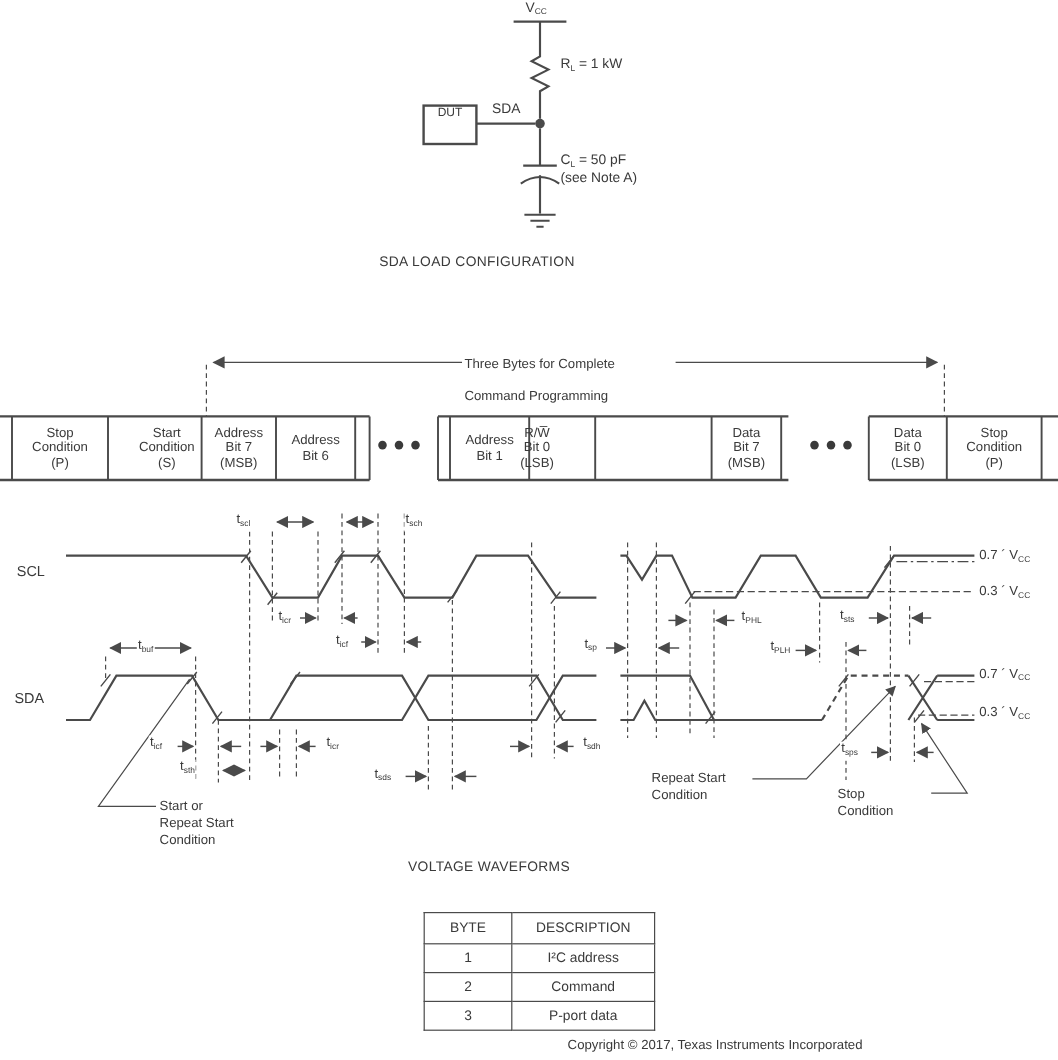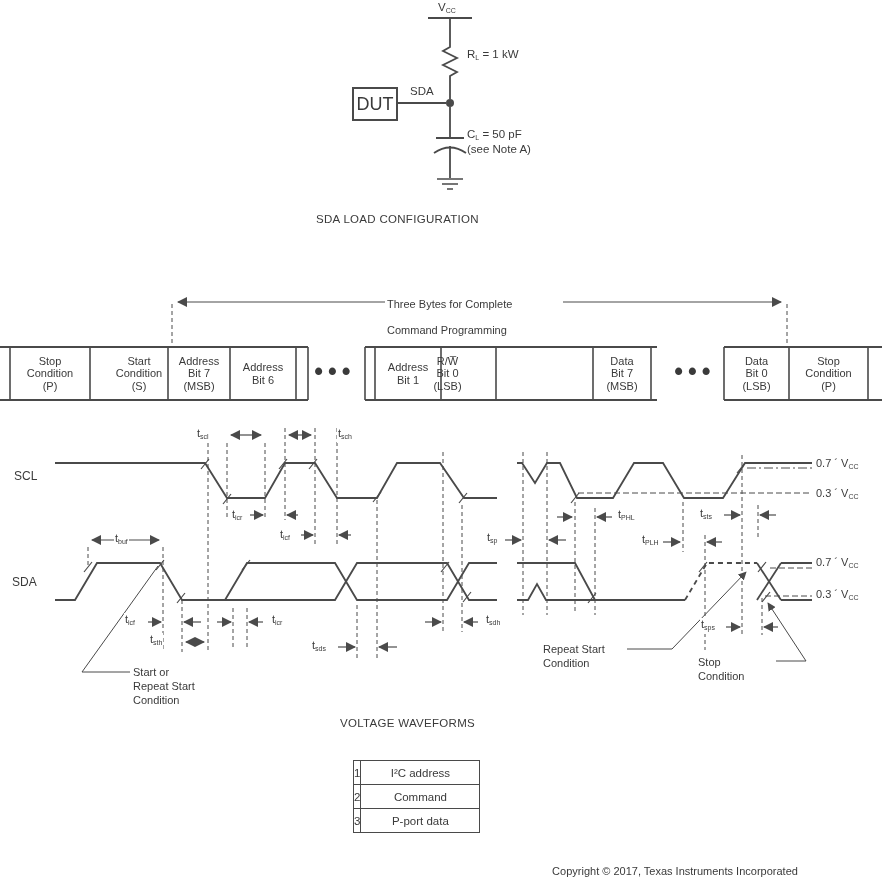--- a/index.html
+++ b/index.html
@@ -4,28 +4,28 @@
 <style>
   html,body{margin:0;padding:0;background:#fff}
   .canvas{position:relative;width:882px;height:883px;background:#ffffff;
           font-family:"Liberation Sans",sans-serif;color:#3a3a3a;overflow:hidden}
   svg.lines{position:absolute;left:0;top:0}
   .txt{position:absolute;white-space:pre-line}
   .f11{font-size:11px;line-height:13px}
   .f115{font-size:11.5px;line-height:13px}
   .f12{font-size:12px;line-height:14px}
   .ctr{}
-  .rgt{text-align:center}
+  .rgt{text-align:left}
   .cell{position:absolute;top:347px;height:53px;display:flex;align-items:center;justify-content:center;
         text-align:center;font-size:11px;line-height:12.5px;white-space:pre-line}
   .tl{position:absolute;font-size:11px;line-height:12px;background:#fff;padding:0 1px}
   .tl sub,.thr sub,.sub7{font-size:7px;vertical-align:-2px;letter-spacing:0}
   .thr{position:absolute;font-size:11px;line-height:12px}
   .dots{position:absolute;font-size:25px;line-height:26px;letter-spacing:5px;font-weight:bold;text-align:center}
-  .dutlab{position:absolute;display:flex;align-items:center;justify-content:center;font-size:18px}
+  .dutlab{position:absolute;display:flex;align-items:flex-start;justify-content:center;font-size:10px}
   .byte-table{position:absolute;left:353px;top:760px;border-collapse:collapse;font-size:11.5px;color:#3a3a3a}
   .byte-table th,.byte-table td{border:1.6px solid #4a4a4a;text-align:center;font-weight:normal;padding:0}
   .byte-table th{width:72px;height:25px}
   .byte-table td{height:23px}
   .byte-table td.desc,.byte-table th.desc{width:118px}
 </style>
 </head>
 <body>
 
 <div class="canvas">
@@ -211,20 +211,24 @@
 Condition</div>
   <div class="txt f11 ctr" style="left:543px;top:642px;width:90px;line-height:14px">Repeat Start
 Condition</div>
   <div class="txt f11 ctr" style="left:698px;top:655px;width:76px;line-height:14px">Stop
 Condition</div>
 
   <div class="txt f115 ctr" style="left:340px;top:717px;width:200px;letter-spacing:.3px">VOLTAGE WAVEFORMS</div>
 
   <table class="byte-table">
     <tbody>
+        <tr>
+      <th>BYTE</th>
+      <th class="desc">DESCRIPTION</th>
+    </tr>
     <tr>
       <td>1</td>
       <td class="desc">I²C address</td>
     </tr>
     <tr>
       <td>2</td>
       <td class="desc">Command</td>
     </tr>
     <tr>
       <td>3</td>

